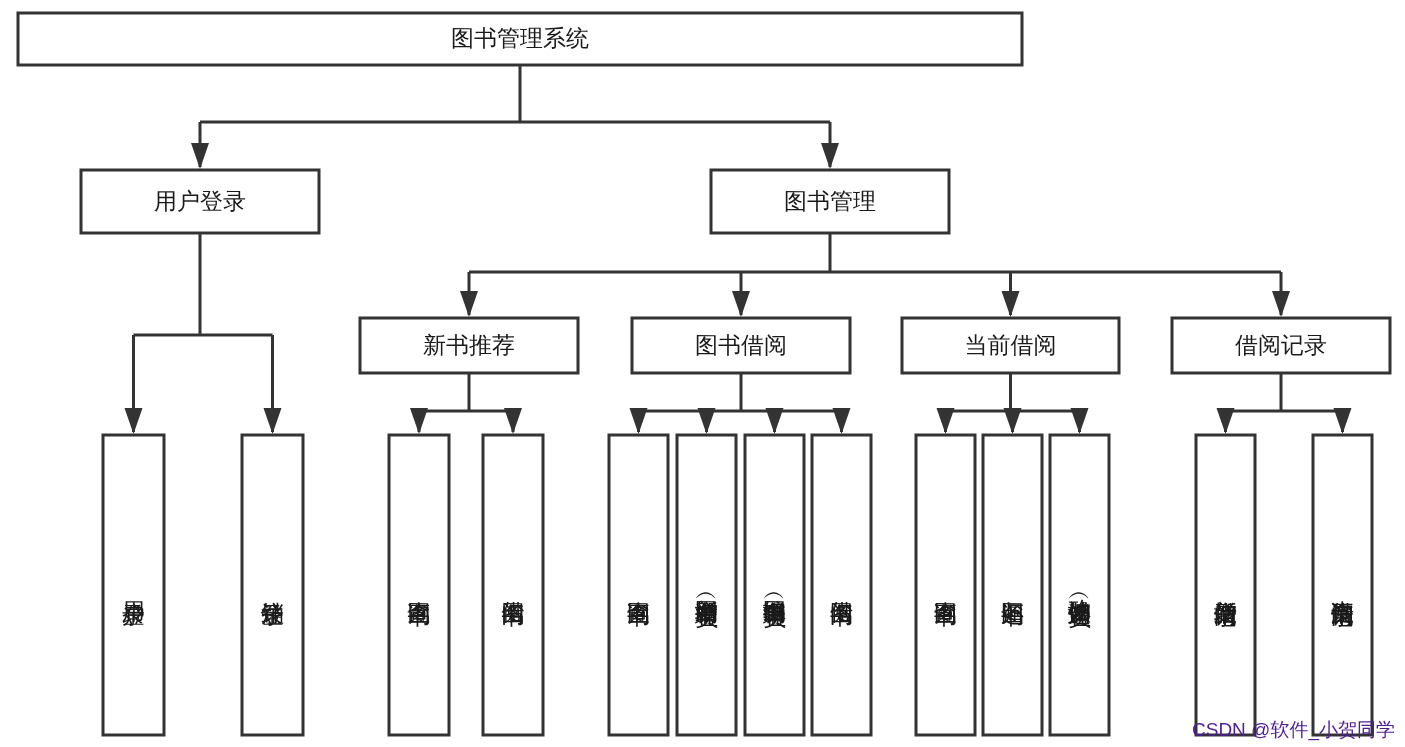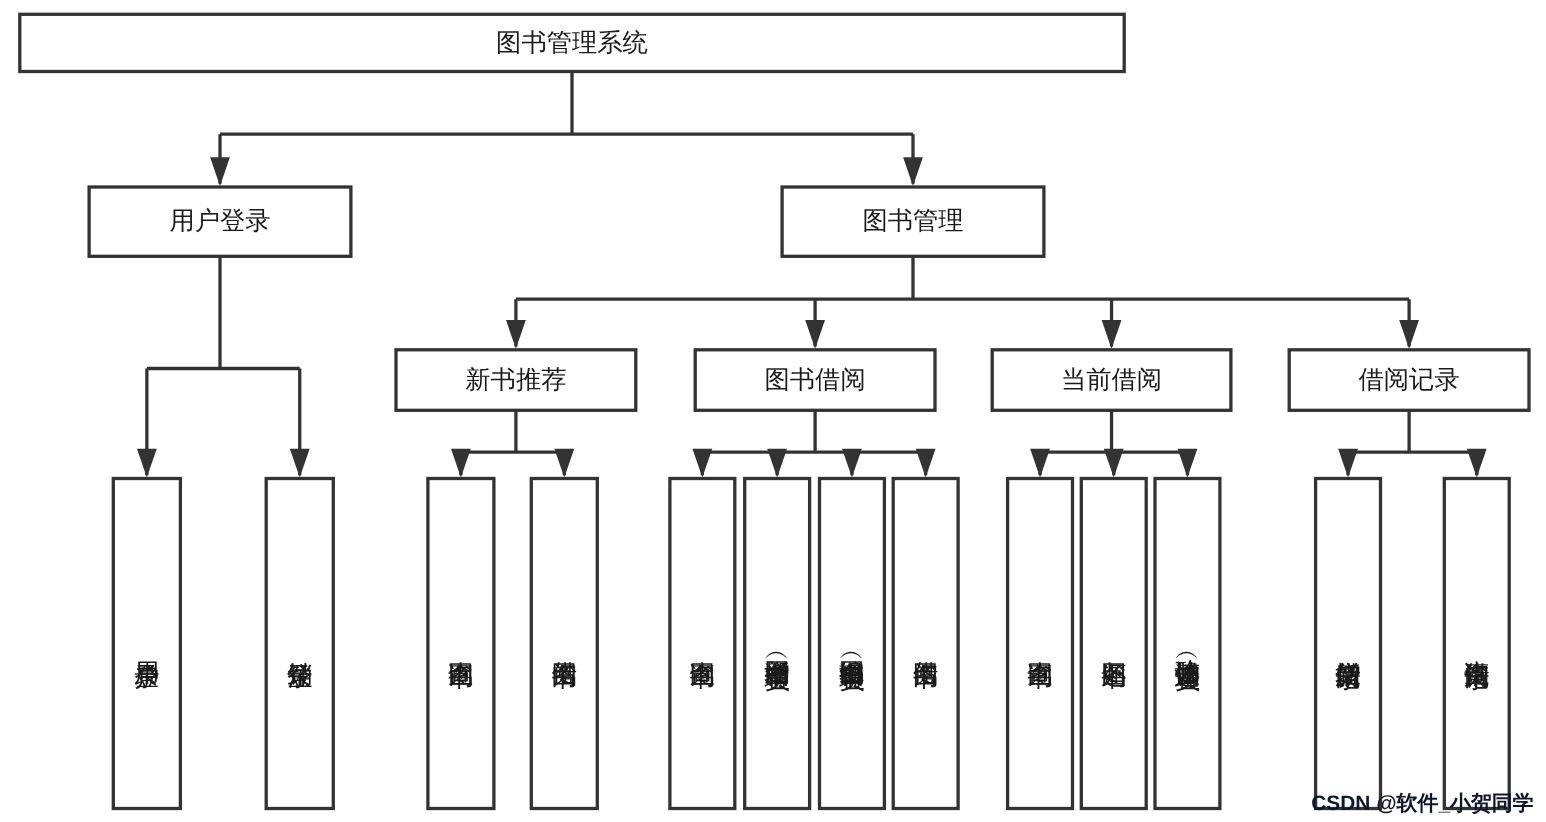--- a/index.html
+++ b/index.html
@@ -60,23 +60,22 @@
     display: flex;
     align-items: center;
     justify-content: center;
     text-align: center;
     pointer-events: none;
   }
   .watermark {
     position: absolute;
     font-family: "Liberation Sans", "DejaVu Sans", sans-serif;
     font-size: 19px;
-    color: #0f172a;
+    color: #4c1d95;
     white-space: nowrap;
-    font-weight: bold;
   }
 </style>
 </head>
 <body>
 
 <div id="diagram-root">
   <svg class="flowchart" viewBox="0 0 1405 747">
     <g id="connector-layer">
         <line x1="520" y1="65" x2="520" y2="122" class="connector"></line>
         <line x1="200" y1="122" x2="830" y2="122" class="connector"></line>

